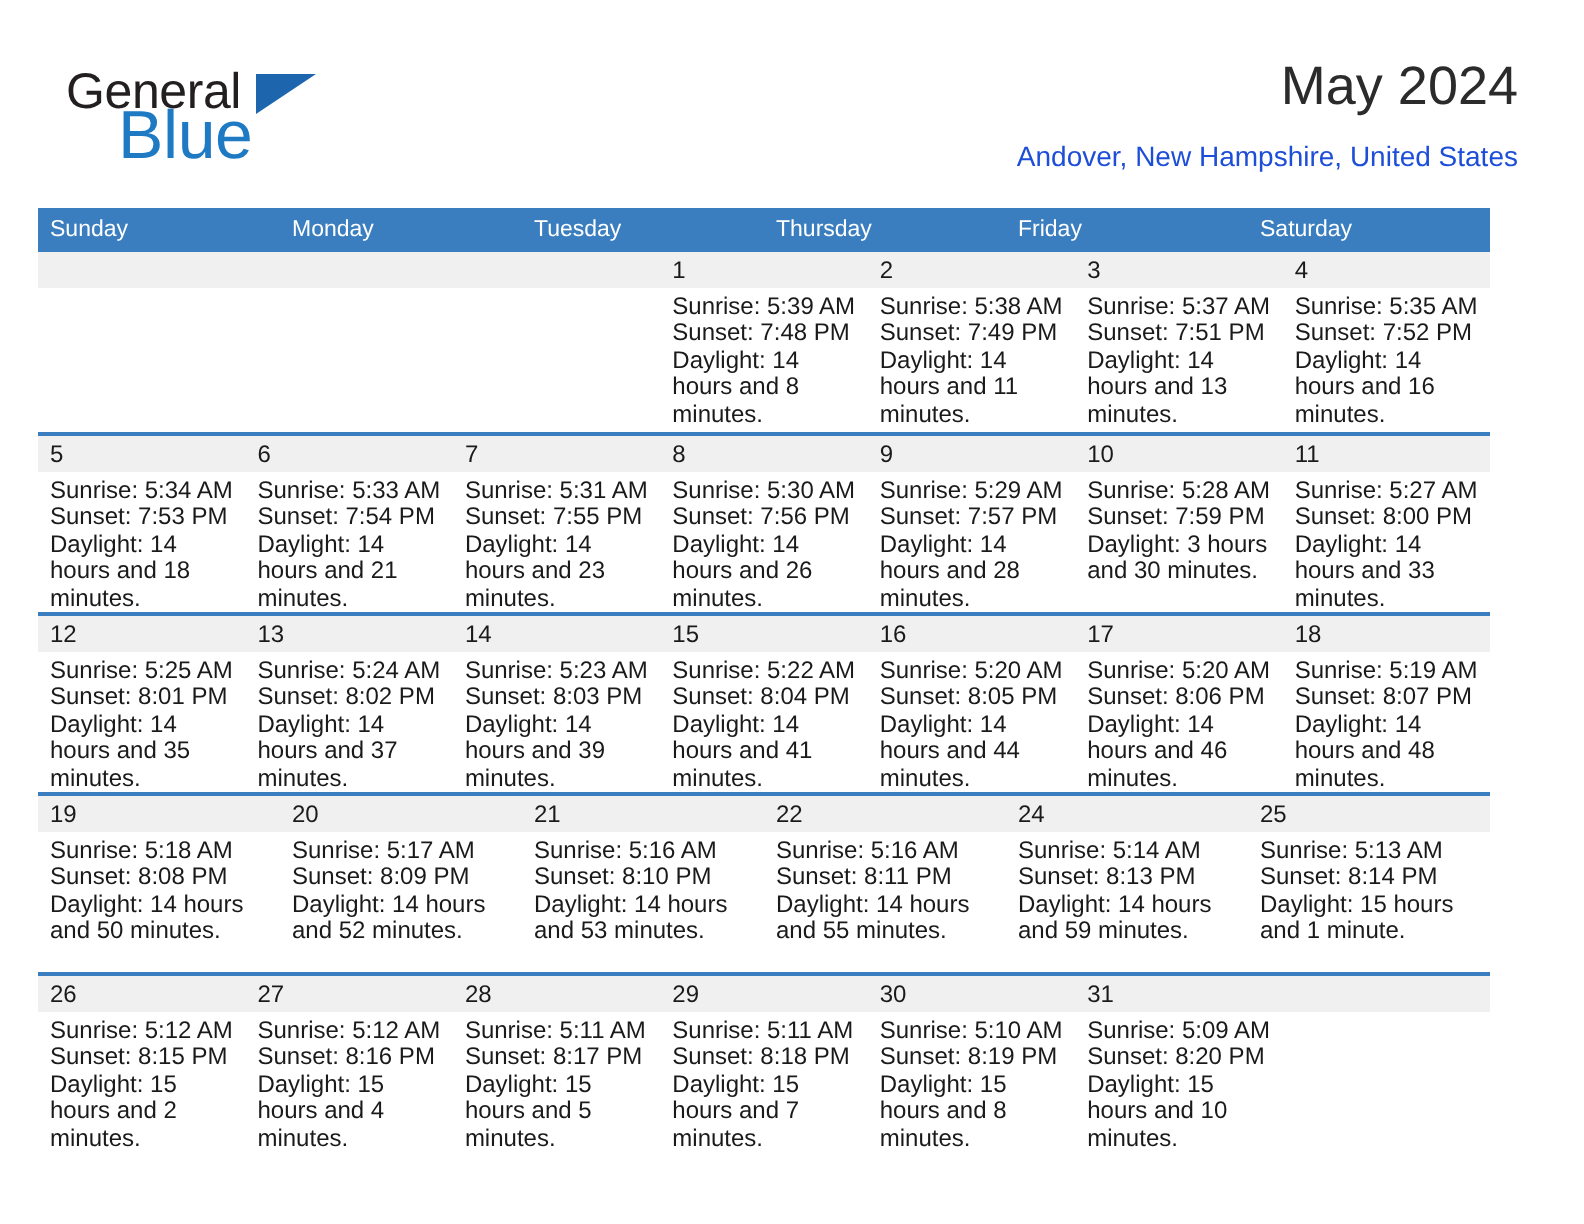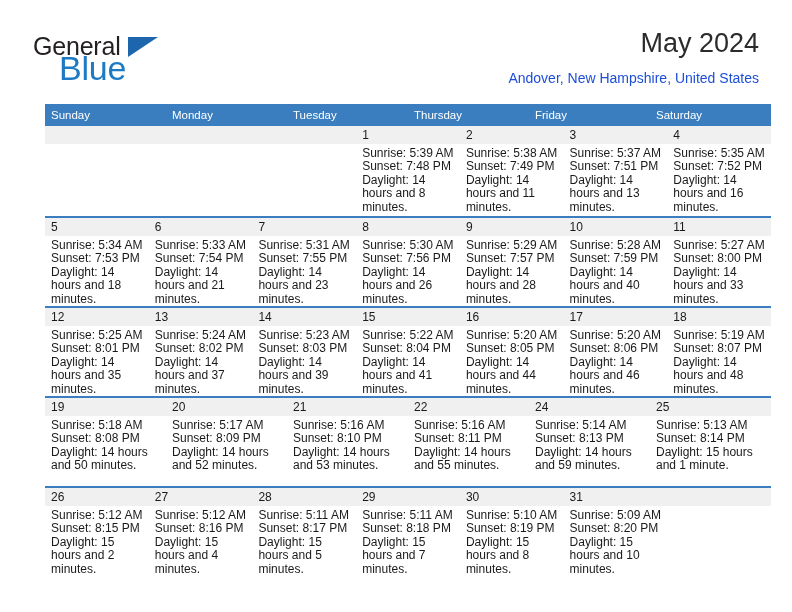--- a/index.html
+++ b/index.html
@@ -81,21 +81,21 @@
     font-size: 14px;
     line-height: 20px;
     color: #1d4ed8;
     margin: 8px 0 0 0;
     text-align: right;
   }
 
   
   .calendar {
     position: absolute;
-    left: 45px;
+    left: 19px;
     top: 104px;
     width: 726px;
   }
   .weekday-row {
     display: flex;
     background: #3a7ebf;
     height: 22px;
   }
   .weekday {
     flex: 1 1 0;
@@ -261,21 +261,21 @@
               <div>Sunrise: 5:29 AM</div>
               <div>Sunset: 7:57 PM</div>
               <div class="daylight-line">Daylight: 14 hours and 28 minutes.</div>
             </div>
           </div>
           <div class="day-cell">
             <div class="day-number-band">10</div>
             <div class="day-body">
               <div>Sunrise: 5:28 AM</div>
               <div>Sunset: 7:59 PM</div>
-              <div class="daylight-line">Daylight: 14 hours and 40 minutes.</div>
+              <div class="daylight-line">Daylight: 3 hours and 30 minutes.</div>
             </div>
           </div>
           <div class="day-cell">
             <div class="day-number-band">11</div>
             <div class="day-body">
               <div>Sunrise: 5:27 AM</div>
               <div>Sunset: 8:00 PM</div>
               <div class="daylight-line">Daylight: 14 hours and 33 minutes.</div>
             </div>
           </div>

